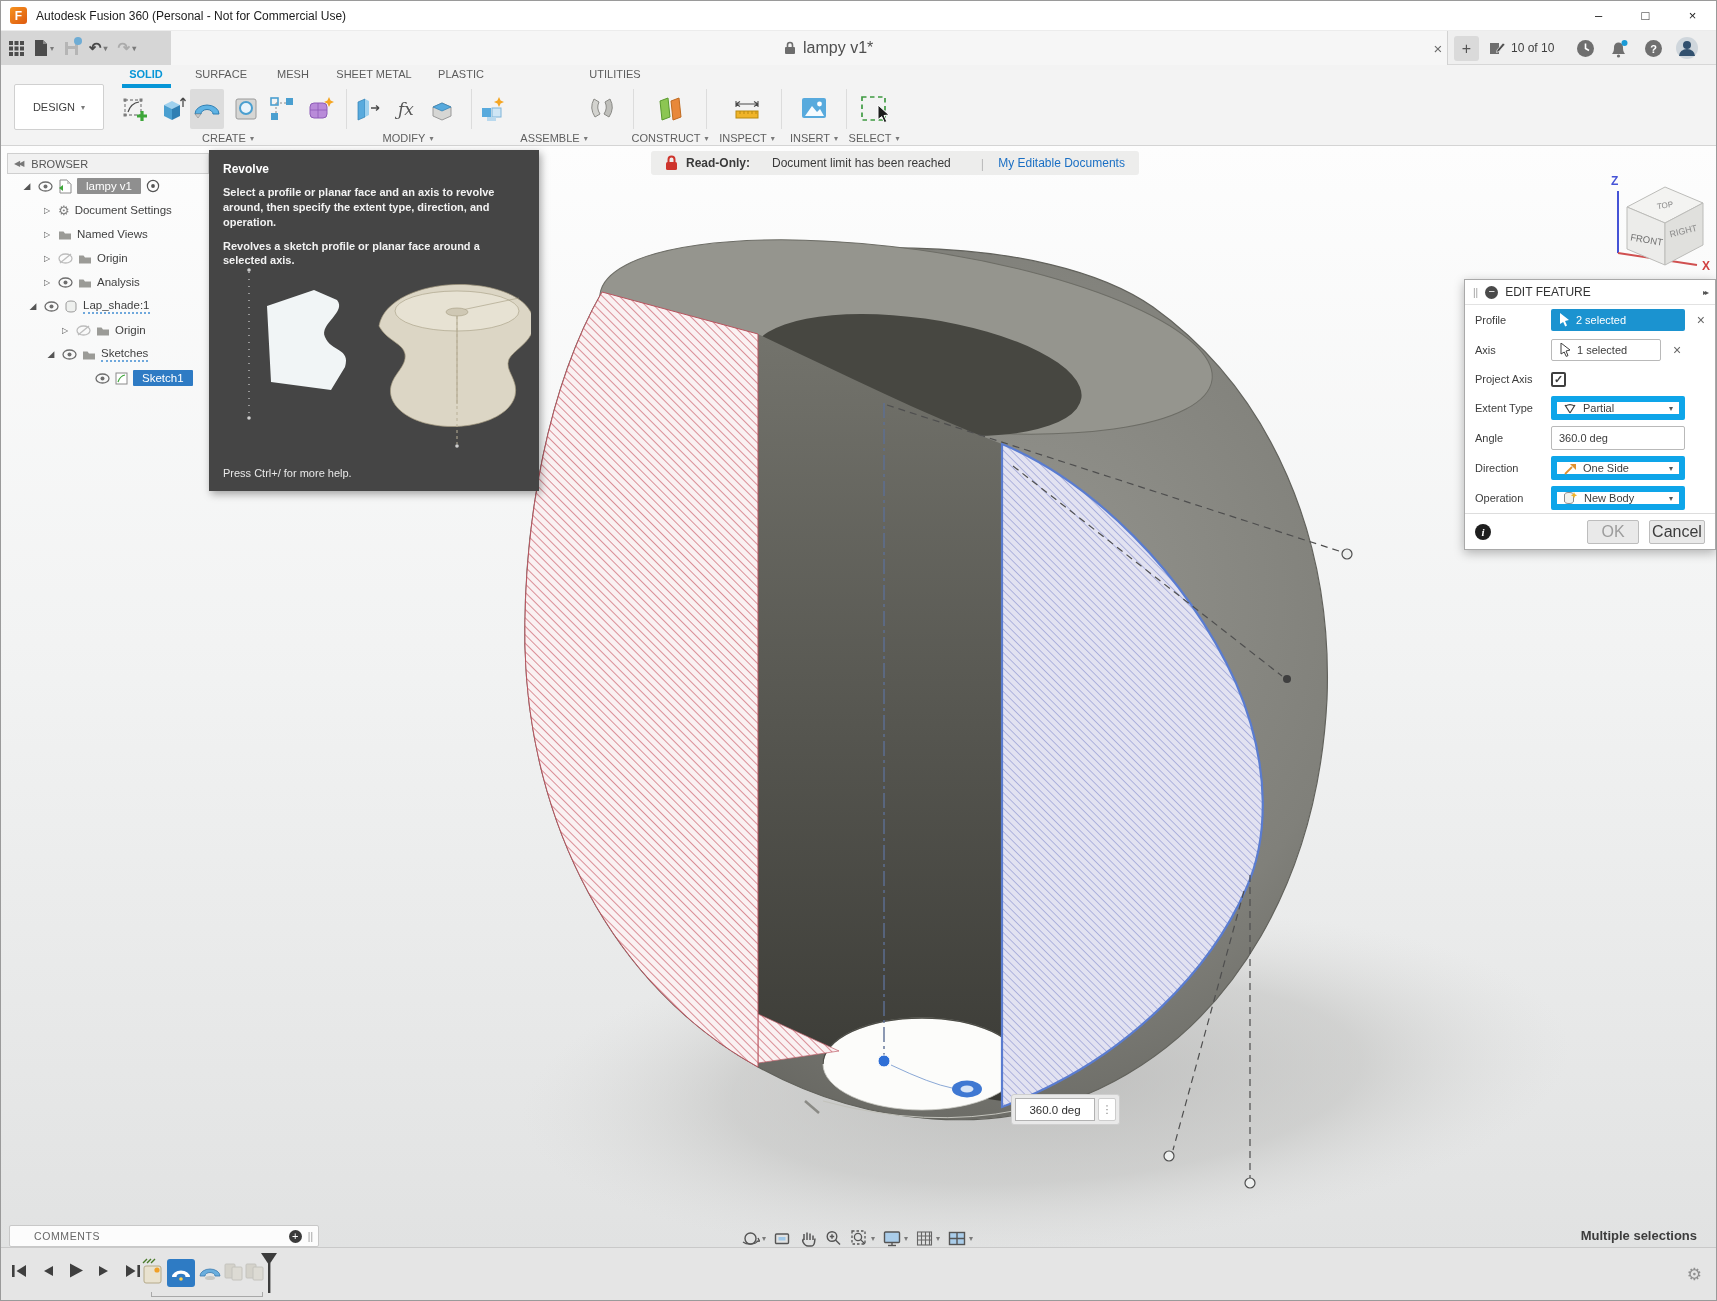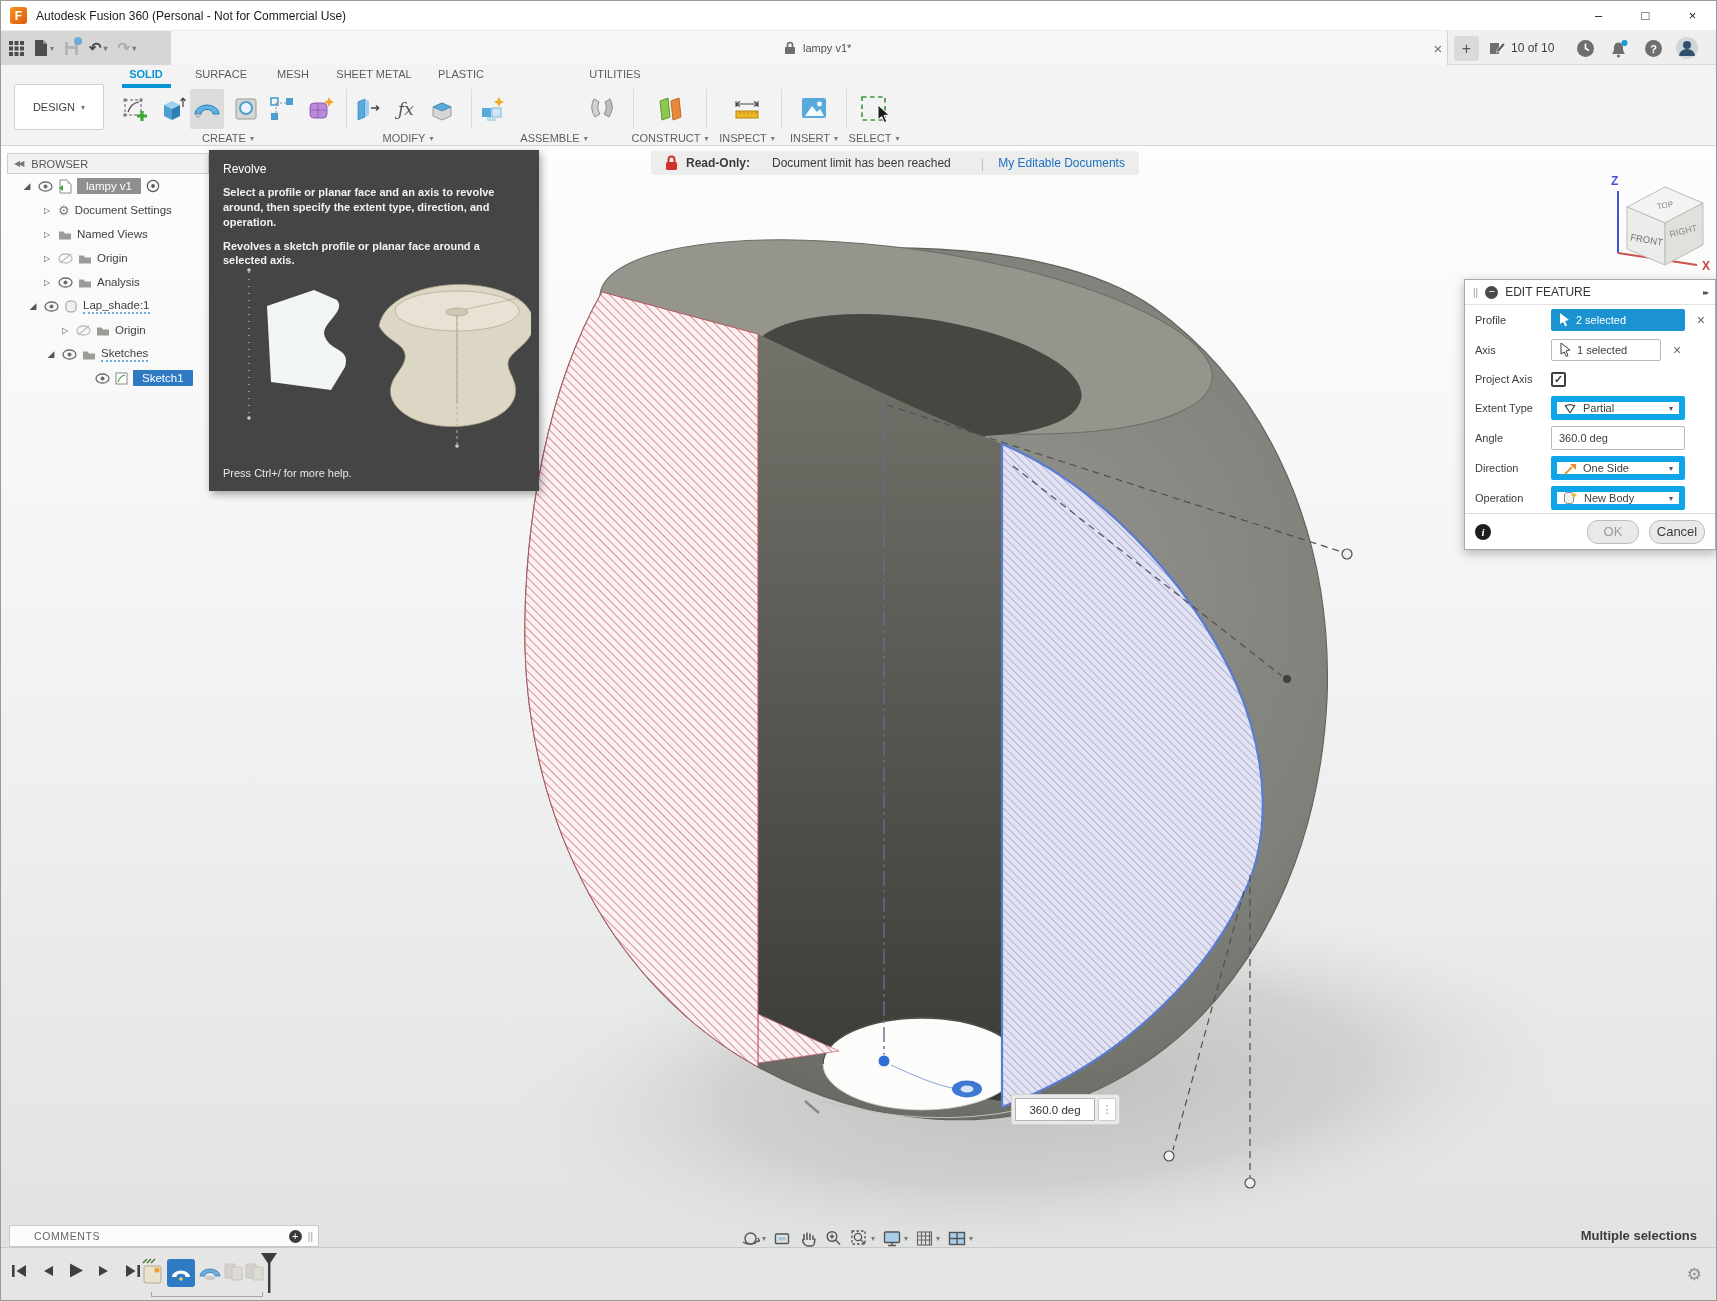--- a/index.html
+++ b/index.html
@@ -12,21 +12,21 @@
 .wbtns{margin-left:auto;display:flex;height:100%}
 .wbtn{width:47px;display:flex;align-items:center;justify-content:center;font-size:13px;color:#222}
 
 .toolbar{position:absolute;top:30px;left:0;right:0;height:34px;background:#efefef;border-bottom:1px solid #d7d7d7}
 .tb-left{position:absolute;left:0;top:0;width:170px;height:34px;background:#d6d6d6;display:flex;align-items:center;gap:10px;padding-left:8px}
 .tbico{display:flex;align-items:center;gap:2px;color:#4a4a4a;font-size:15px}
 .caret{font-size:8px;color:#7a7a7a}
 .save-wrap{position:relative;opacity:.55}
 .save-dot{position:absolute;right:-3px;top:-4px;width:8px;height:8px;border-radius:50%;background:#1a8ad4;opacity:1}
 .doc-tab{position:absolute;left:170px;top:0;width:1277px;height:34px;background:#f6f6f6;border-right:1px solid #d2d2d2}
-.tab-title{position:absolute;left:783px;top:0;height:34px;display:flex;align-items:center;gap:7px;font-size:11px;color:#4f4f4f}
+.tab-title{position:absolute;left:783px;top:0;height:34px;display:flex;align-items:center;gap:7px;font-size:16px;color:#4f4f4f}
 .tab-x{position:absolute;left:1424px;top:0;width:26px;height:34px;display:flex;align-items:center;justify-content:center;font-size:15px;color:#6a6a6a}
 .tab-plus{position:absolute;left:1453px;top:5px;width:25px;height:25px;background:#dadada;border-radius:3px;display:flex;align-items:center;justify-content:center;font-size:16px;color:#555}
 .ext{position:absolute;left:1488px;top:0;height:34px;display:flex;align-items:center;gap:5px;font-size:12px;color:#3f3f3f}
 .tb-r{position:absolute;top:0;height:34px;display:flex;align-items:center;justify-content:center}
 
 .ribbon{position:absolute;top:64px;left:0;right:0;height:81px;background:#f3f3f3;border-bottom:1px solid #d4d4d4}
 .design{position:absolute;left:13px;top:19px;width:90px;height:46px;background:#fff;border:1px solid #d0d0d0;border-radius:2px;display:flex;align-items:center;justify-content:center;gap:6px;font-size:11px;color:#3f3f3f}
 .rtab{position:absolute;top:0;height:18px;display:flex;align-items:center;justify-content:center;font-size:11px;color:#5c5c5c}
 .rtab.active{color:#0696d7;font-weight:bold}
 .underline{position:absolute;left:121px;top:19px;width:49px;height:4px;background:#0696d7}
@@ -50,21 +50,21 @@
 .brow{height:24px;display:flex;align-items:center;gap:5px}
 .tri{width:12px;text-align:center;font-size:8px;color:#555}
 .tri.exp{font-size:9px}
 .chip{padding:2px 9px;border-radius:1px}
 .chip.root{background:#8f8f8f;color:#fff}
 .chip.sel{background:#2e7bc4;color:#fff}
 .dotted{border-bottom:2px dotted #6fa8dc;padding-bottom:1px}
 .gear-g{font-size:13px;color:#808080}
 
 .tooltip{position:absolute;left:208px;top:149px;width:330px;height:341px;background:#454545;z-index:5;color:#fff;padding:12px 14px;box-shadow:2px 3px 8px rgba(0,0,0,.35)}
-.tooltip h3{font-size:12px;margin-bottom:9px;font-weight:normal}
+.tooltip h3{font-size:12px;margin-bottom:9px;font-weight:bold}
 .tooltip p{font-size:11px;font-weight:bold;line-height:1.35;margin-bottom:9px;color:#f2f2f2}
 .ttimg{position:absolute;left:8px;top:104px}
 .ttfoot{position:absolute;left:14px;bottom:12px;font-size:11px;color:#e8e8e8}
 
 .vcube{position:absolute;left:1598px;top:166px;z-index:2}
 
 .dialog{position:absolute;left:1463px;top:278px;width:252px;background:#fff;border:1px solid #a9a9a9;z-index:6;box-shadow:0 3px 10px rgba(0,0,0,.28)}
 .dhead{height:25px;display:flex;align-items:center;gap:7px;padding:0 8px;border-bottom:1px solid #e2e2e2}
 .dgrip{color:#9a9a9a;font-size:10px}
 .dminus{width:13px;height:13px;border-radius:50%;background:#4a4a4a;color:#fff;font-size:11px;line-height:11px;text-align:center}
@@ -75,21 +75,21 @@
 .selbtn{height:22px;display:flex;align-items:center;gap:6px;padding:0 8px;font-size:11px;border-radius:2px}
 .selbtn.blue{background:#1b93d0;color:#fff;width:134px}
 .selbtn.white{background:#fff;border:1px solid #b9b9b9;color:#3c3c3c;width:110px}
 .xbtn{margin-left:12px;color:#666;font-size:14px}
 .ddown{width:134px;height:24px;background:#fff;border:6px solid #0ea5e9;border-radius:2px;display:flex;align-items:center;gap:6px;padding:0 6px;font-size:11px;color:#3c3c3c}
 .ddown .dd-caret{margin-left:auto;font-size:8px;color:#555}
 .dinput{width:134px;height:24px;border:1px solid #b9b9b9;border-radius:2px;font-size:11px;color:#3c3c3c;padding:0 7px;font-family:"Liberation Sans",sans-serif}
 .cb{width:15px;height:15px;border:2px solid #3f3f3f;border-radius:2px;font-size:11px;line-height:11px;text-align:center;color:#3f3f3f;font-weight:bold}
 .dfoot{height:36px;border-top:1px solid #ddd;display:flex;align-items:center;padding:0 10px;gap:10px}
 .info{width:16px;height:16px;border-radius:50%;background:#1e1e1e;color:#fff;font-size:11px;font-style:italic;font-weight:bold;text-align:center;line-height:16px;font-family:"Liberation Serif",serif}
-.dbtn{height:24px;border:1px solid #bdbdbd;background:#e9e9e9;border-radius:11px;font-size:13px;display:flex;align-items:center;justify-content:center}
+.dbtn{height:24px;border:1px solid #bdbdbd;background:#e9e9e9;border-radius:2px;font-size:16px;display:flex;align-items:center;justify-content:center}
 .dbtn.ok{width:52px;color:#9c9c9c;margin-left:auto}
 .dbtn.cancel{width:56px;color:#3c3c3c}
 
 .afloat{position:absolute;left:1010px;top:1093px;background:#e9e9e9;border:1px solid #cfcfcf;border-radius:3px;display:flex;align-items:center;gap:3px;padding:3px;z-index:4}
 .ainput{width:80px;height:23px;border:1px solid #b2b2b2;background:#fff;font-size:11.5px;color:#2f2f2f;text-align:center;font-family:"Liberation Sans",sans-serif}
 .adots{width:18px;height:23px;background:#fff;border:1px solid #cdcdcd;border-radius:2px;color:#8a8a8a;font-size:11px;display:flex;align-items:center;justify-content:center}
 
 .comments{position:absolute;left:8px;top:1224px;width:310px;height:22px;background:#fcfcfc;border:1px solid #c8c8c8;border-radius:2px;display:flex;align-items:center;z-index:4}
 .comments span.lbl{font-size:10.5px;color:#666;letter-spacing:.6px;margin-left:24px}
 .cplus{margin-left:auto;width:13px;height:13px;border-radius:50%;background:#3a3a3a;color:#fff;font-size:11px;line-height:12px;text-align:center;margin-right:6px}

